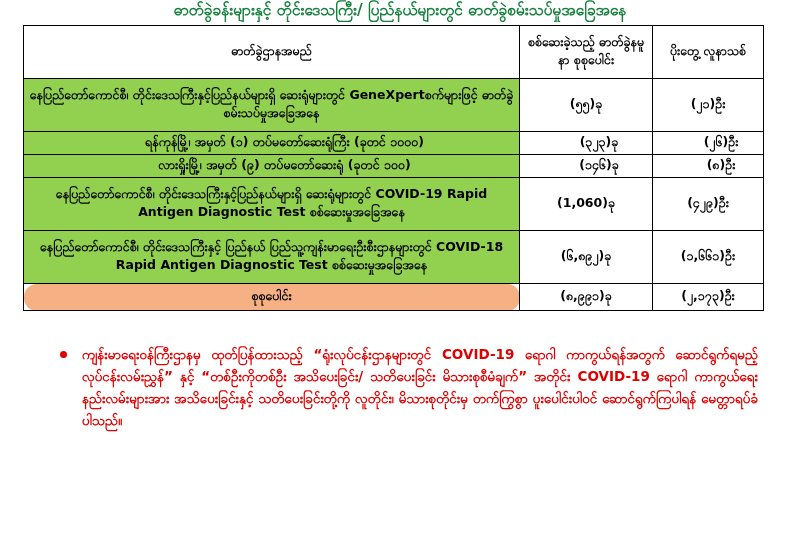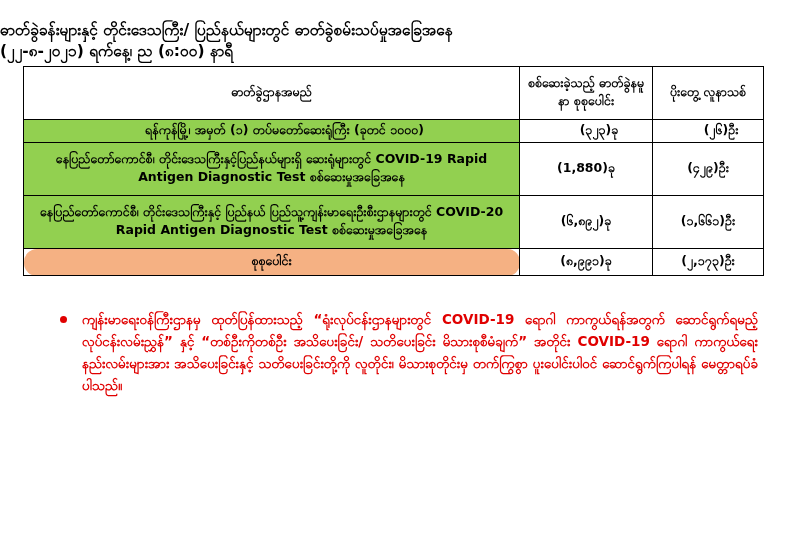--- a/index.html
+++ b/index.html
@@ -1,21 +1,21 @@
 <!DOCTYPE html>
 <html><head>
 <meta charset="utf-8">
 <style>
   html,body{margin:0;padding:0;}
   body{
     width:800px;height:550px;background:#ffffff;
     font-family:"DejaVu Sans",sans-serif;color:#000;
     overflow:hidden;
   }
-  .title-block{margin-top:20px;font-weight:bold;font-size:15.5px;line-height:21px;color:#000000;}
+  .title-block{margin-top:0;text-align:center;font-weight:bold;font-size:15.5px;line-height:21px;color:#15803d;}
   .title-block .tline{white-space:nowrap;}
 
   table.lab{
     border-collapse:collapse;table-layout:fixed;
     margin:4px 0 0 23px;width:740px;
   }
   table.lab th, table.lab td{
     border:1.6px solid #000;
     text-align:center;vertical-align:middle;
     padding:1px 5px;
@@ -41,49 +41,58 @@
     position:absolute;left:4px;top:8px;width:7px;height:7px;border-radius:50%;
     background:#e00000;display:inline-block;
   }
   a.mohs-link{color:#0563c1;text-decoration:underline;font-weight:bold;cursor:pointer;}
 </style>
 </head>
 <body>
 
 <div class="title-block">
   <div class="tline">ဓာတ်ခွဲခန်းများနှင့် တိုင်းဒေသကြီး/ ပြည်နယ်များတွင် ဓာတ်ခွဲစမ်းသပ်မှုအခြေအနေ</div>
-  <div class="tline">(၂၂-၈-၂၀၂၁) ရက်နေ့၊ ည (၈:၀၀) နာရီ</div>
 </div>
 
 <table class="lab">
   <colgroup>
     <col style="width:496px">
     <col style="width:133px">
     <col style="width:111px">
   </colgroup>
   <thead>
     <tr>
       <th>ဓာတ်ခွဲဌာနအမည်</th>
       <th>စစ်ဆေးခဲ့သည့် ဓာတ်ခွဲနမူနာ စုစုပေါင်း</th>
       <th>ပိုးတွေ့ လူနာသစ်</th>
     </tr>
   </thead>
   <tbody>
+    <tr class="row-green h-tall">
+      <td class="namecell">နေပြည်တော်ကောင်စီ၊ တိုင်းဒေသကြီးနှင့်ပြည်နယ်များရှိ ဆေးရုံများတွင် GeneXpertစက်များဖြင့် ဓာတ်ခွဲစမ်းသပ်မှုအခြေအနေ</td>
+      <td class="numcell">(၅၅)ခု</td>
+      <td class="numcell">(၂၁)ဦး</td>
+    </tr>
     <tr class="row-green h-short">
       <td class="namecell">ရန်ကုန်မြို့၊ အမှတ် (၁) တပ်မတော်ဆေးရုံကြီး (ခုတင် ၁၀၀၀)</td>
       <td class="numcell">(၃၂၃)ခု</td>
       <td class="numcell">(၂၆)ဦး</td>
     </tr>
+    <tr class="row-green h-short">
+      <td class="namecell">လားရှိုးမြို့၊ အမှတ် (၉) တပ်မတော်ဆေးရုံ (ခုတင် ၁၀၀)</td>
+      <td class="numcell">(၁၄၆)ခု</td>
+      <td class="numcell">(၈)ဦး</td>
+    </tr>
     <tr class="row-green h-tall">
       <td class="namecell">နေပြည်တော်ကောင်စီ၊ တိုင်းဒေသကြီးနှင့်ပြည်နယ်များရှိ ဆေးရုံများတွင် COVID-19 Rapid Antigen Diagnostic Test စစ်ဆေးမှုအခြေအနေ</td>
-      <td class="numcell">(1,880)ခု</td>
+      <td class="numcell">(1,060)ခု</td>
       <td class="numcell">(၄၂၉)ဦး</td>
     </tr>
     <tr class="row-green h-tall">
-      <td class="namecell">နေပြည်တော်ကောင်စီ၊ တိုင်းဒေသကြီးနှင့် ပြည်နယ် ပြည်သူ့ကျန်းမာရေးဦးစီးဌာနများတွင် COVID-20 Rapid Antigen Diagnostic Test စစ်ဆေးမှုအခြေအနေ</td>
+      <td class="namecell">နေပြည်တော်ကောင်စီ၊ တိုင်းဒေသကြီးနှင့် ပြည်နယ် ပြည်သူ့ကျန်းမာရေးဦးစီးဌာနများတွင် COVID-18 Rapid Antigen Diagnostic Test စစ်ဆေးမှုအခြေအနေ</td>
       <td class="numcell">(၆,၈၉၂)ခု</td>
       <td class="numcell">(၁,၆၆၁)ဦး</td>
     </tr>
     <tr class="row-total h-total">
       <td class="namecell">စုစုပေါင်း</td>
       <td class="numcell">(၈,၉၉၁)ခု</td>
       <td class="numcell">(၂,၁၇၃)ဦး</td>
     </tr>
   </tbody>
 </table>

